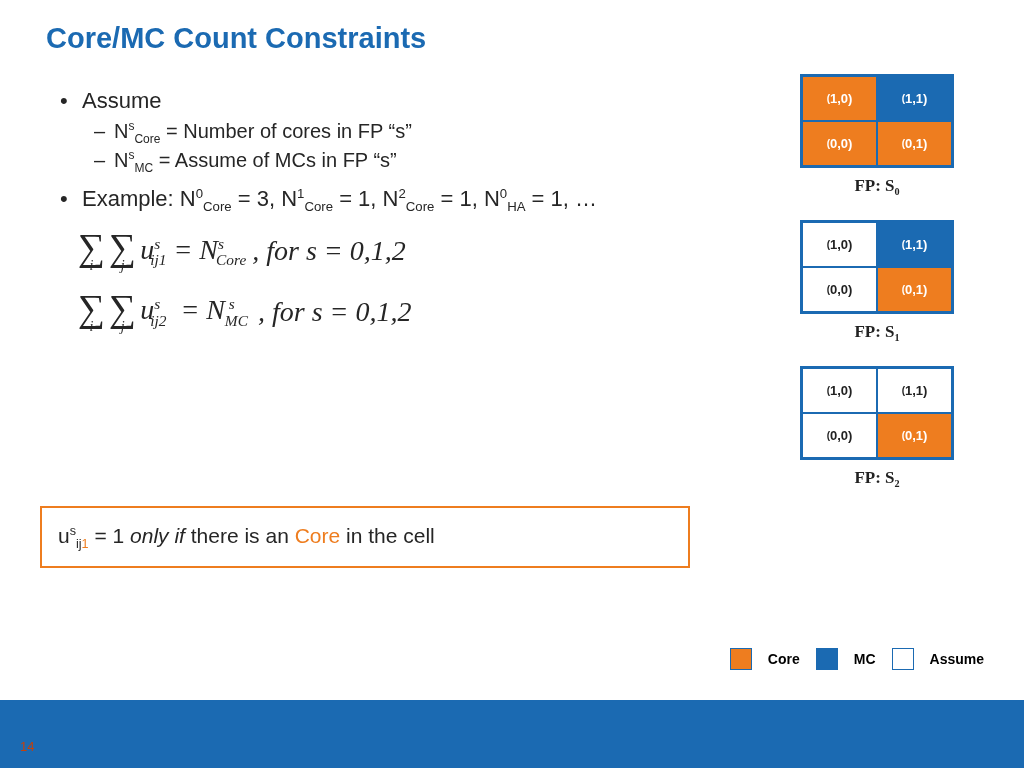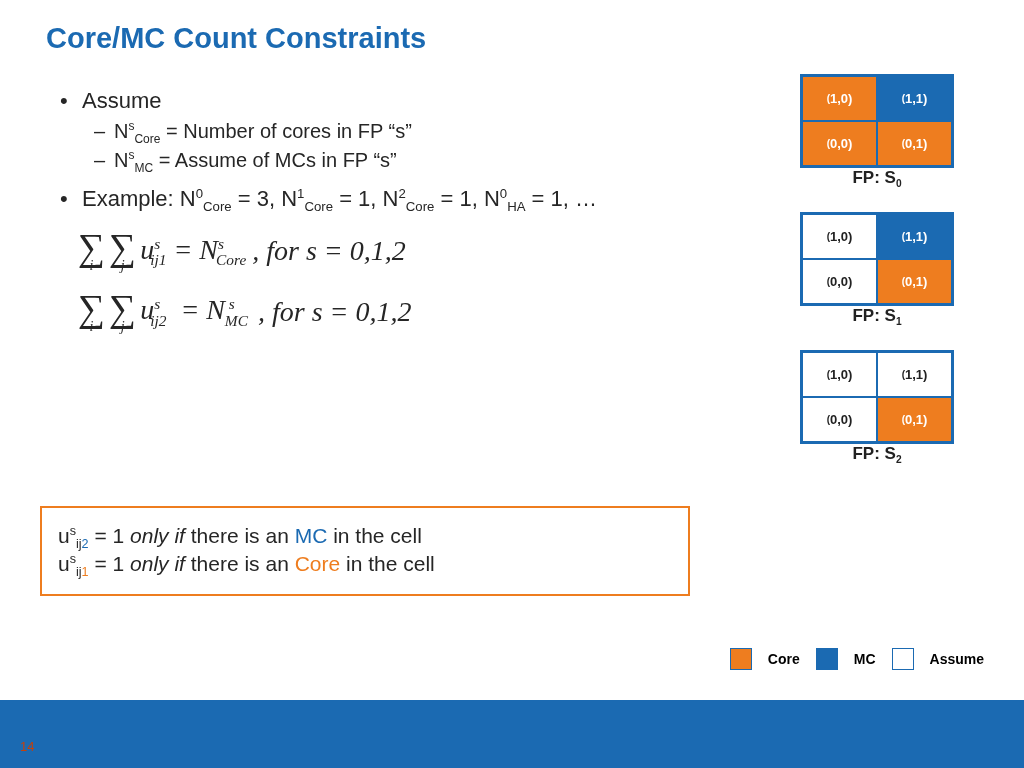--- a/index.html
+++ b/index.html
@@ -66,21 +66,21 @@
     align-items: center;
     justify-content: center;
     font-size: 13px;
     font-weight: bold;
     font-family: Verdana, sans-serif;
   }
   .cell-paren { font-size: 10px; }
   .cell.core { background: #ee7d1f; color: #fff; }
   .cell.mc { background: #1b6ab2; color: #fff; }
   .cell.empty { background: #fff; color: #222; }
-  .grid-label { font-weight: bold; font-size: 17px; color: #222; font-family: Liberation Sans, sans-serif;}
+  .grid-label { font-weight: bold; font-size: 17px; margin-top: 8px; color: #222; font-family: Liberation Serif, serif;}
   .legend {
     position: absolute;
     right: 40px;
     top: 648px;
     display: flex;
     gap: 16px;
     font-size: 14px;
     font-weight: bold;
     align-items: center;
     font-family: Verdana, sans-serif;
@@ -153,23 +153,20 @@
           <span class="sig-sym">∑</span>
           <span class="sub">j</span>
         </span>
       <span>u<span style="font-size:0.55em;vertical-align:super">s</span><span style="font-size:0.55em;vertical-align:sub;margin-left:-10px">ij2</span> &nbsp;= N<span style="font-size:0.55em;vertical-align:super">&nbsp;s</span><span style="font-size:0.55em;vertical-align:sub;margin-left:-10px">MC</span></span>
       <span style="margin-left:10px">,  for s = 0,1,2</span>
     </div>
   </div>
 </div>
 
 <div class="legend-box">
-  <div class="row">
-    <span>u</span><sup>s</sup><sub><span>ij</span><span class="mc-color">2</span></sub><span> = 1 </span><i>only if</i><span> there is an </span><span class="mc-color">MC</span><span> in the cell</span>
-  </div>
   <div class="row">
     <span>u</span><sup>s</sup><sub><span>ij</span><span class="core-color">1</span></sub><span> = 1 </span><i>only if</i><span> there is an </span><span class="core-color">Core</span><span> in the cell</span>
   </div>
 </div>
 
 <div class="grids" id="grids-container">
     <div class="grid-block">
       <div class="grid">
         <div class="cell core"><span class="cell-paren">(</span>1,0)</div>
         <div class="cell mc"><span class="cell-paren">(</span>1,1)</div>

